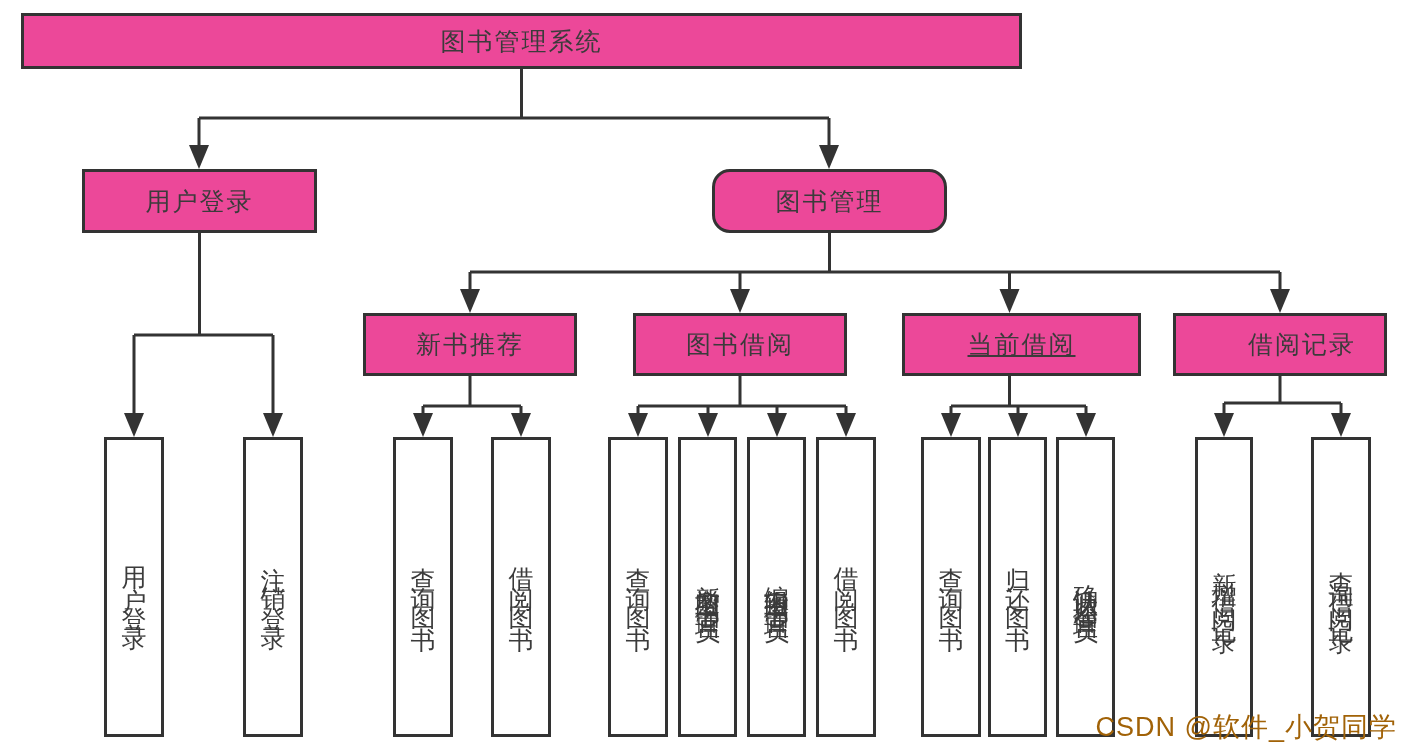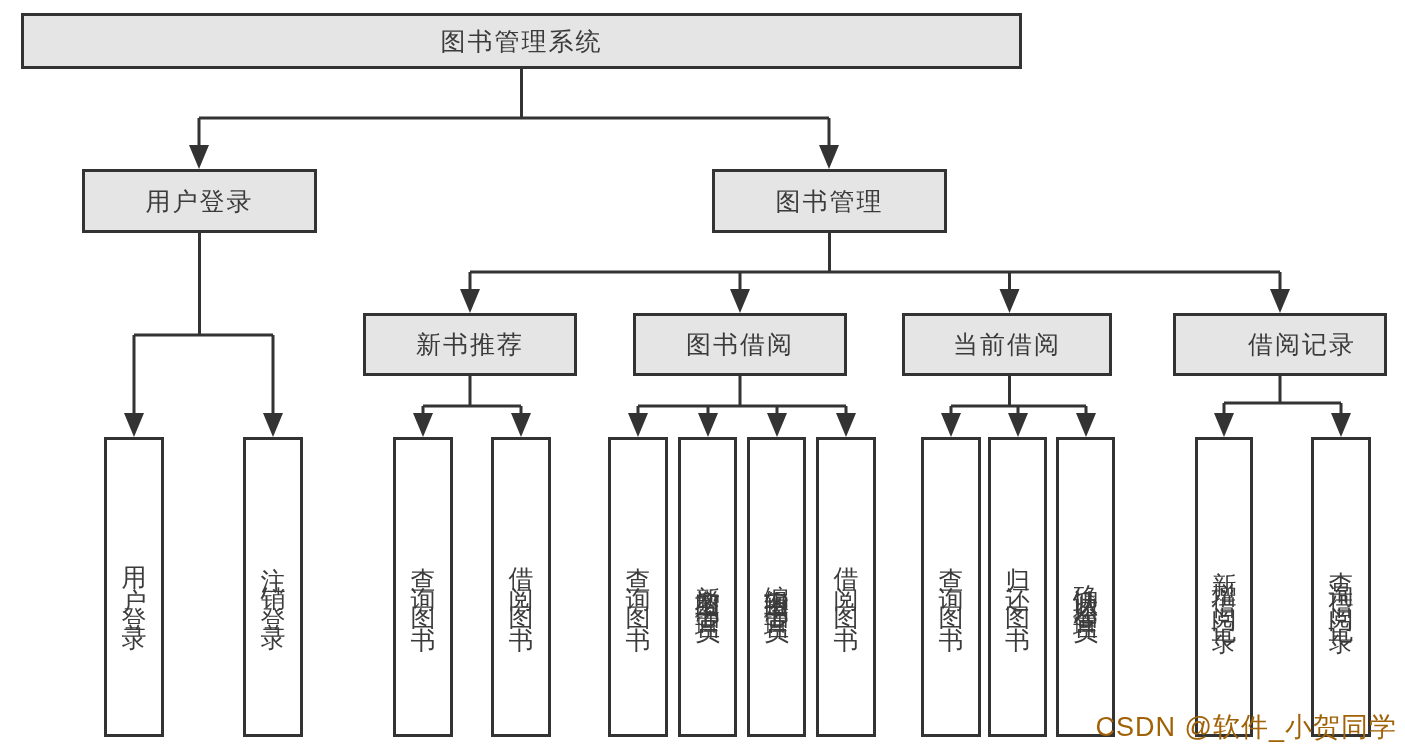--- a/index.html
+++ b/index.html
@@ -17,21 +17,21 @@
   }
   #connectors {
     position: absolute;
     left: 0; top: 0;
     width: 1405px; height: 747px;
   }
   .box {
     position: absolute;
     box-sizing: border-box;
     border: 3px solid #333333;
-    background: #e5e5e5;
+    background: #ec4899;
     display: flex;
     align-items: center;
     justify-content: center;
     color: #3b3b3b;
     font-size: 25px;
     letter-spacing: 2px;
     white-space: nowrap;
   }
   .leaf {
     position: absolute;
@@ -104,25 +104,25 @@
       <polygon points="1008,413 1028,413 1018,437"></polygon>
       <polygon points="1076,413 1096,413 1086,437"></polygon>
       <polygon points="1214,413 1234,413 1224,437"></polygon>
       <polygon points="1331,413 1351,413 1341,437"></polygon>
     </g>
   </svg>
 
   <div class="box" style="left:21px; top:13px; width:1001px; height:56px;">图书管理系统</div>
 
   <div class="box" style="left:82px; top:169px; width:235px; height:64px;">用户登录</div>
-  <div class="box" style="left:712px; top:169px; width:235px; height:64px;">图书管理</div>
+  <div class="box" style="left:712px; top:169px; width:235px; height:64px;border-radius:18px;">图书管理</div>
 
   <div class="box" style="left:363px; top:313px; width:214px; height:63px;text-align:center;">新书推荐</div>
   <div class="box" style="left:633px; top:313px; width:214px; height:63px;">图书借阅</div>
-  <div class="box" style="left:902px; top:313px; width:210px; height:63px;">当前借阅</div>
+  <div class="box" style="left:902px; top:313px; width:239px; height:63px;text-decoration:underline;">当前借阅</div>
   <div class="box" style="left:1173px; top:313px; width:214px; height:63px;padding-left:44px;">借阅记录</div>
 
   <div class="leaf" style="left:104px; width:60px;">
     <span class="vtext sp4">用户登录</span>
   </div>
   <div class="leaf" style="left:243px; width:60px;">
     <span class="vtext sp4">注销登录</span>
   </div>
 
   <div class="leaf" style="left:393px; width:60px;">

